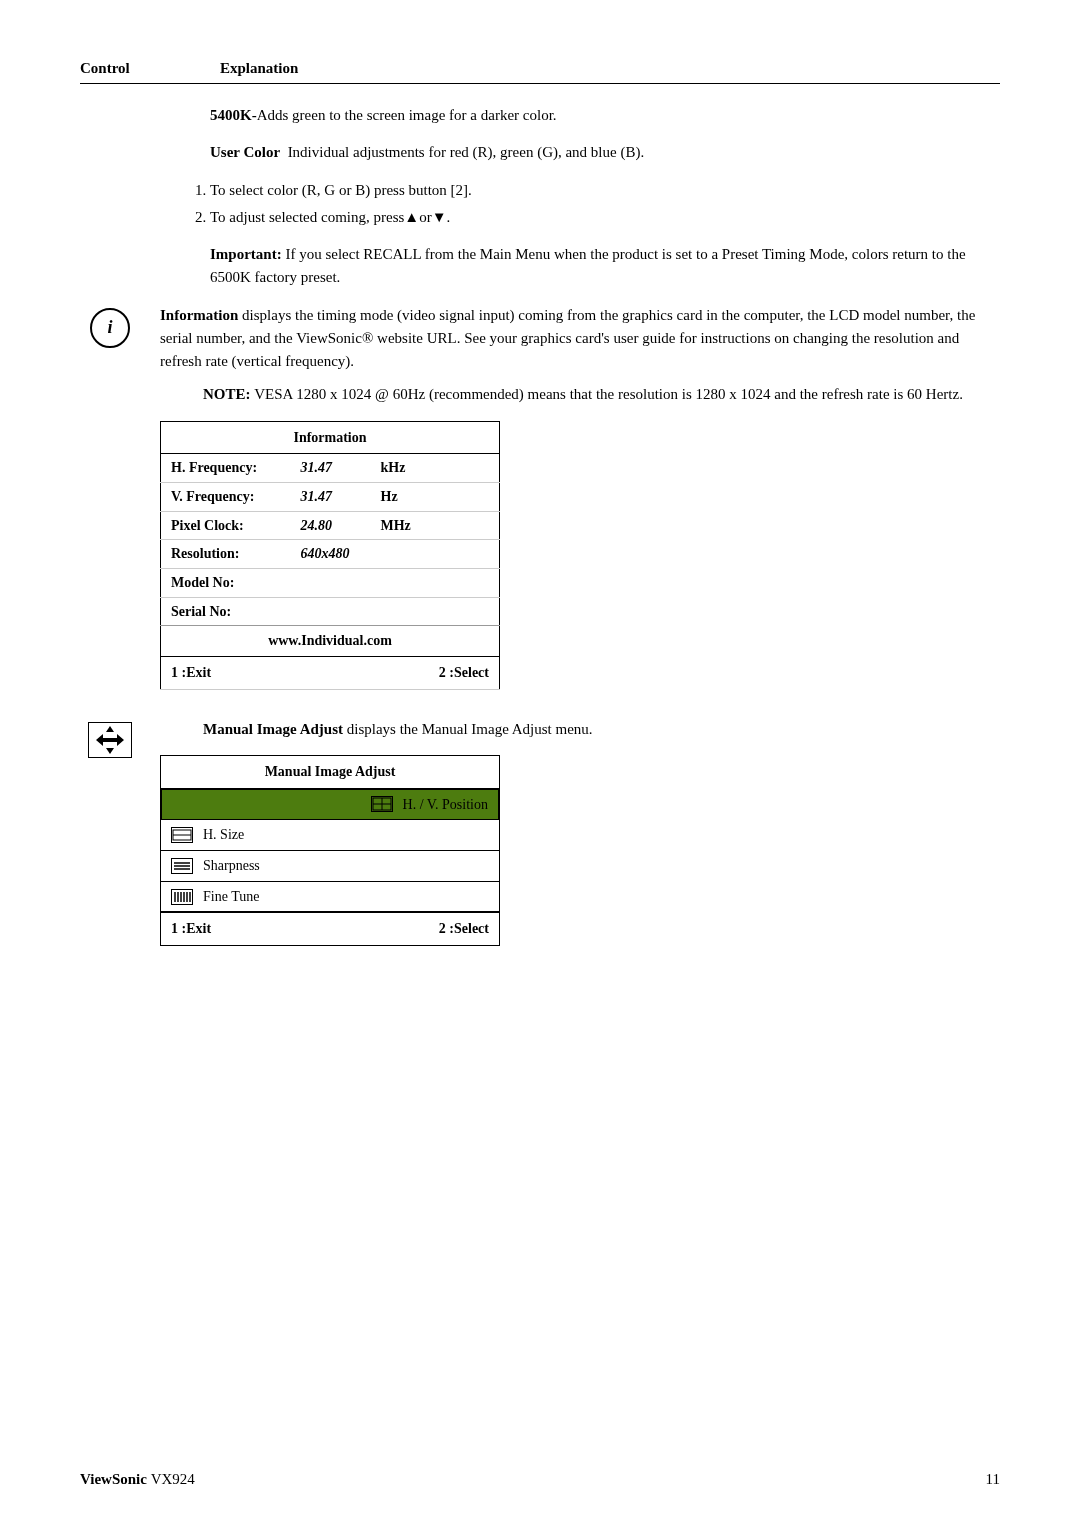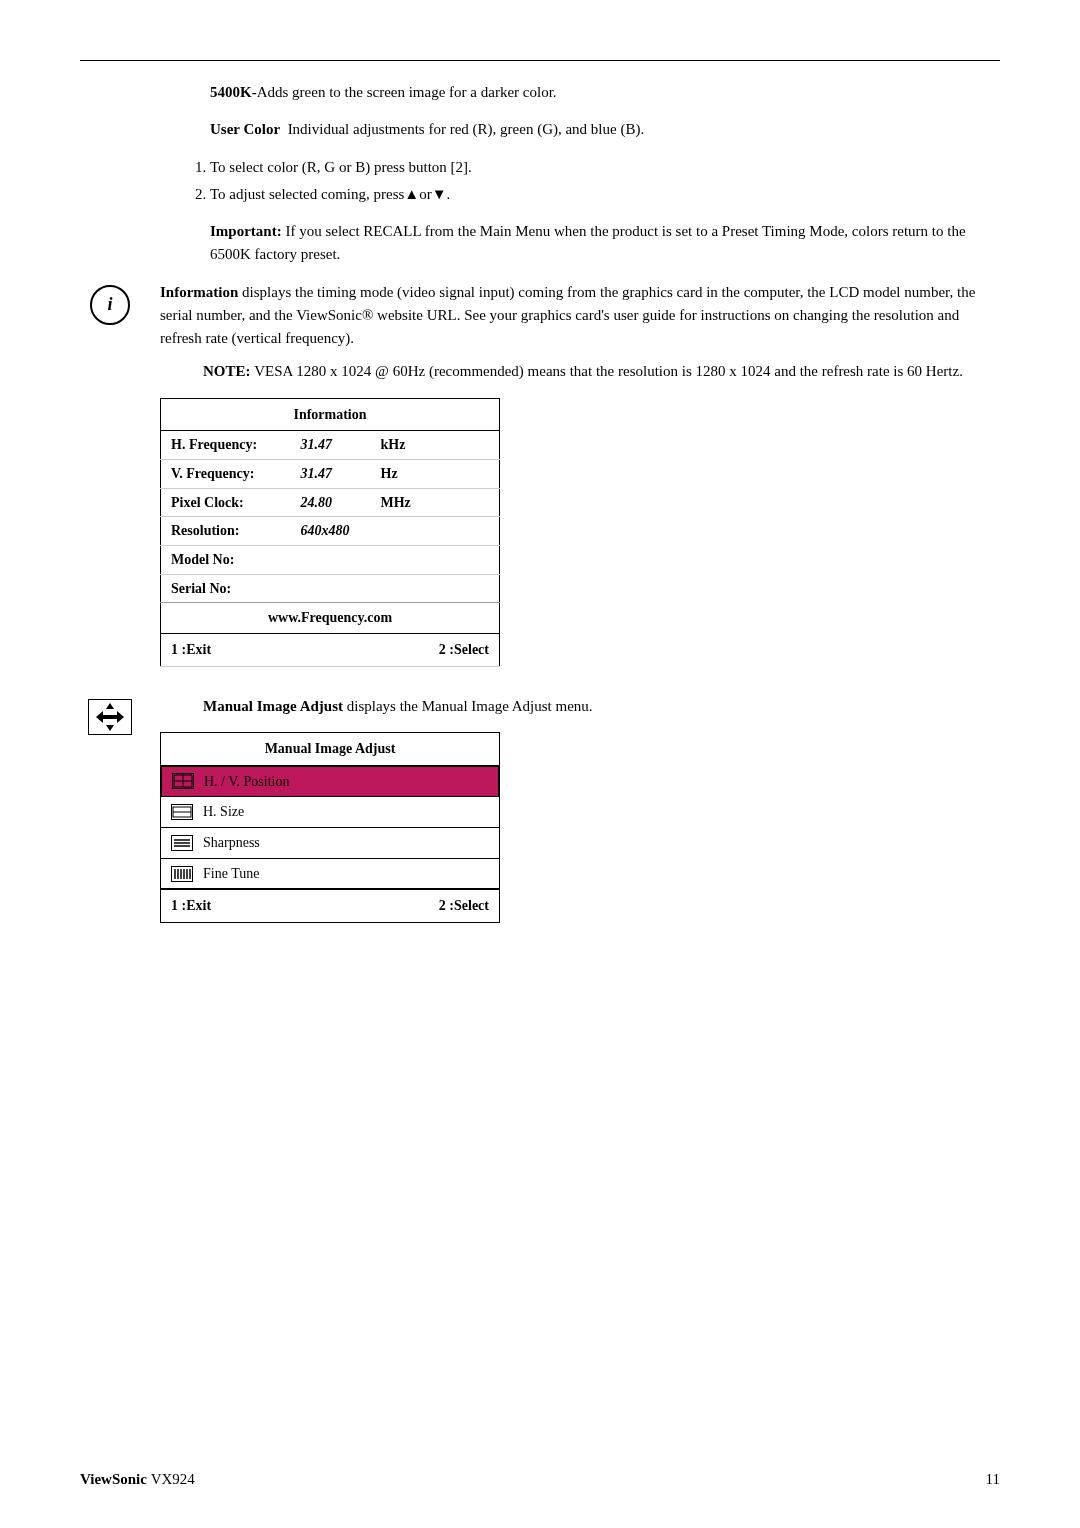--- a/index.html
+++ b/index.html
@@ -189,22 +189,23 @@
     .mia-menu-item {
       display: flex;
       align-items: center;
       gap: 10px;
       padding: 4px 10px;
       border-bottom: 1px solid #000;
       font-size: 14px;
     }
 
     .mia-menu-item.selected {
-      background: #be185d;
+      background: #4d7c0f;
       border: 1.5px solid #000;
+      justify-content: flex-end;
     }
 
     .mia-menu-footer {
       display: flex;
       justify-content: space-between;
       padding: 5px 10px;
       font-weight: bold;
       border-top: 1px solid #000;
     }
 
@@ -236,20 +237,24 @@
     .numbered-list li {
       line-height: 1.55;
       margin-bottom: 4px;
     }
   </style>
 </head>
 <body>
 
 <div class="page">
 
+  <div class="header-row">
+    <span class="header-control">Control</span>
+    <span class="header-explanation">Explanation</span>
+  </div>
   <hr class="divider">
 
   <div class="content">
 
 
     <div class="para-indent">
       <strong>5400K-</strong><span>Adds green to the screen image for a darker color.</span>
     </div>
 
     <div class="para-indent">
@@ -309,21 +314,21 @@
               <td>Model No:</td>
               <td></td>
               <td></td>
             </tr>
             <tr class="data-row">
               <td>Serial No:</td>
               <td></td>
               <td></td>
             </tr>
             <tr class="url-row">
-              <td colspan="3">www.Frequency.com</td>
+              <td colspan="3">www.Individual.com</td>
             </tr>
             <tr class="exit-row">
               <td colspan="2">1 :Exit</td>
               <td style="text-align:right;font-weight:bold;">2 :Select</td>
             </tr>
           </tbody>
             </table>
         </div>
 
       </div>

